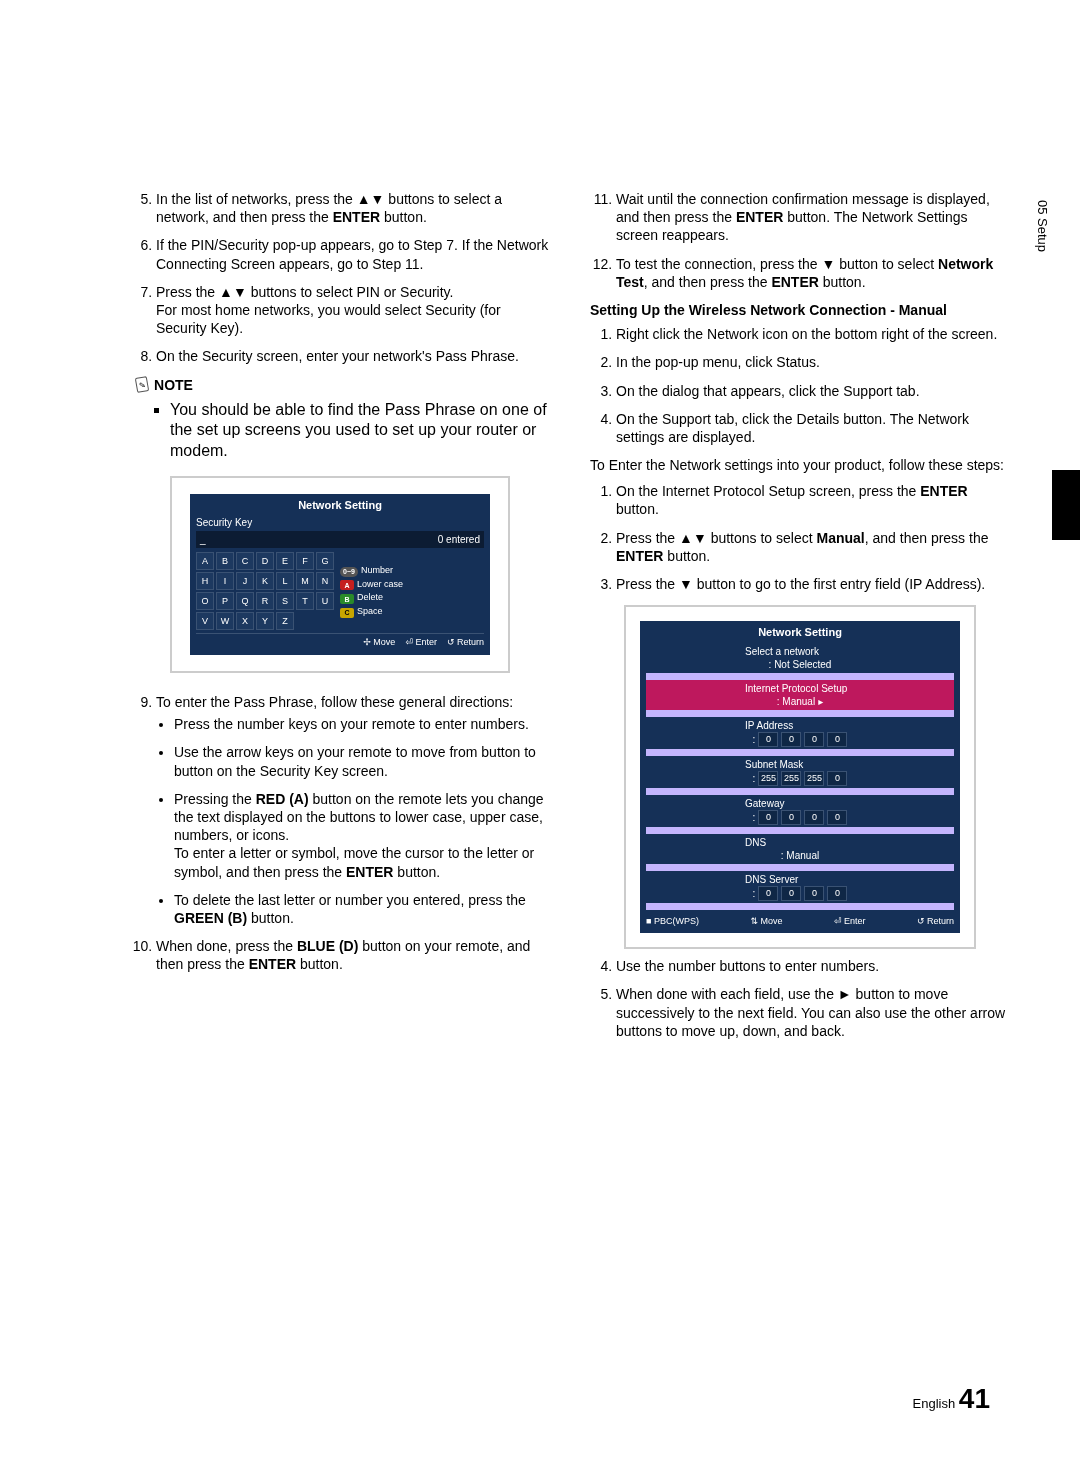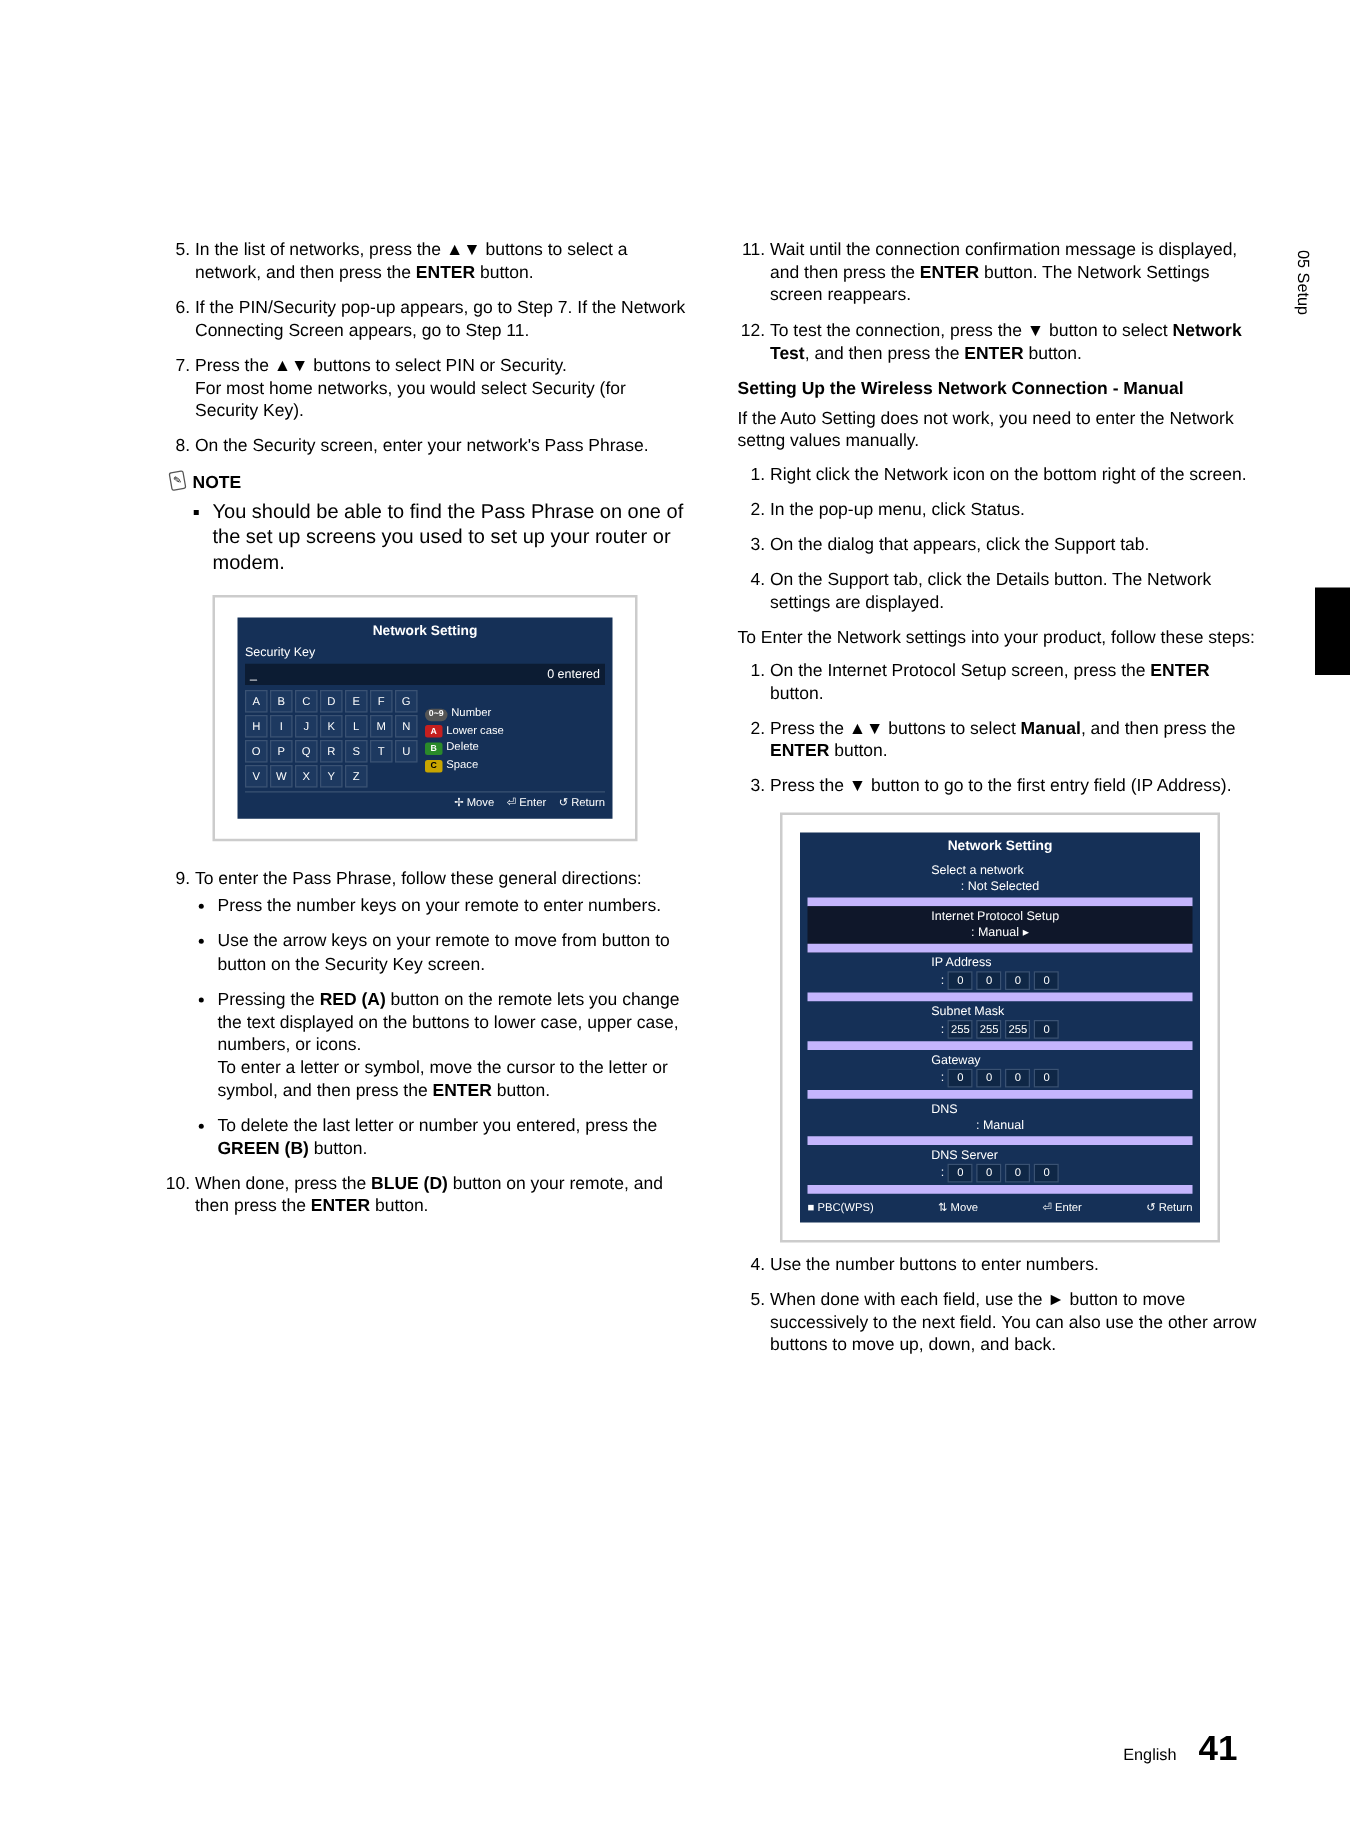--- a/index.html
+++ b/index.html
@@ -164,21 +164,21 @@
     font-size: 9px;
     padding-top: 3px;
     margin-top: 3px;
   }
   .pagenum {
     position: absolute;
     bottom: 60px;
     right: 90px;
     font-size: 13px;
   }
-  .pagenum .num { font-size: 28px; font-weight: bold; margin-left: 14px; }
+  .pagenum .num { font-size: 28px; font-weight: bold; margin-left: 0; }
   .tri { font-family: inherit; }
 </style>
 </head>
 <body>
 
 <div class="page">
   <div class="side-tab">05 Setup</div>
   <div class="black-tab"></div>
 
   <div class="cols">
@@ -301,21 +301,20 @@
       <ol class="numlist" start="11">
         <li>
           <span>Wait until the connection confirmation message is displayed, and then press the </span><span class="b">ENTER</span><span> button. The Network Settings screen reappears.</span>
         </li>
         <li>
           <span>To test the connection, press the </span><span class="tri">▼</span><span> button to select </span><span class="b">Network Test</span><span>, and then press the </span><span class="b">ENTER</span><span> button.</span>
         </li>
       </ol>
 
       <div class="subhead">Setting Up the Wireless Network Connection - Manual</div>
-      <p class="para">If the Auto Setting does not work, you need to enter the Network settng values manually.</p>
 
       <ol class="numlist">
         <li>Right click the Network icon on the bottom right of the screen.</li>
         <li>In the pop-up menu, click Status.</li>
         <li>On the dialog that appears, click the Support tab.</li>
         <li>On the Support tab, click the Details button. The Network settings are displayed.</li>
       </ol>
 
       <p class="para">To Enter the Network settings into your product, follow these steps:</p>
 
@@ -331,21 +330,21 @@
         </li>
       </ol>
 
       <div class="figure2">
         <div class="osd2">
           <div class="osd-title">Network Setting</div>
           <div class="row">
               <div class="label">Select a network</div>
               <div class="val">: Not Selected</div>
             </div>
-          <div class="row" style="background:#0f172a;">
+          <div class="row" style="background:#be185d;">
               <div class="label">Internet Protocol Setup</div>
               <div class="val">
                 <span>: Manual</span>
                 <span style="margin-left:auto;">▸</span>
               </div>
             </div>
           <div class="row">
               <div class="label">IP Address</div>
               <div class="val">: <span class="numbox">0</span><span class="numbox">0</span><span class="numbox">0</span><span class="numbox">0</span></div>
             </div>

